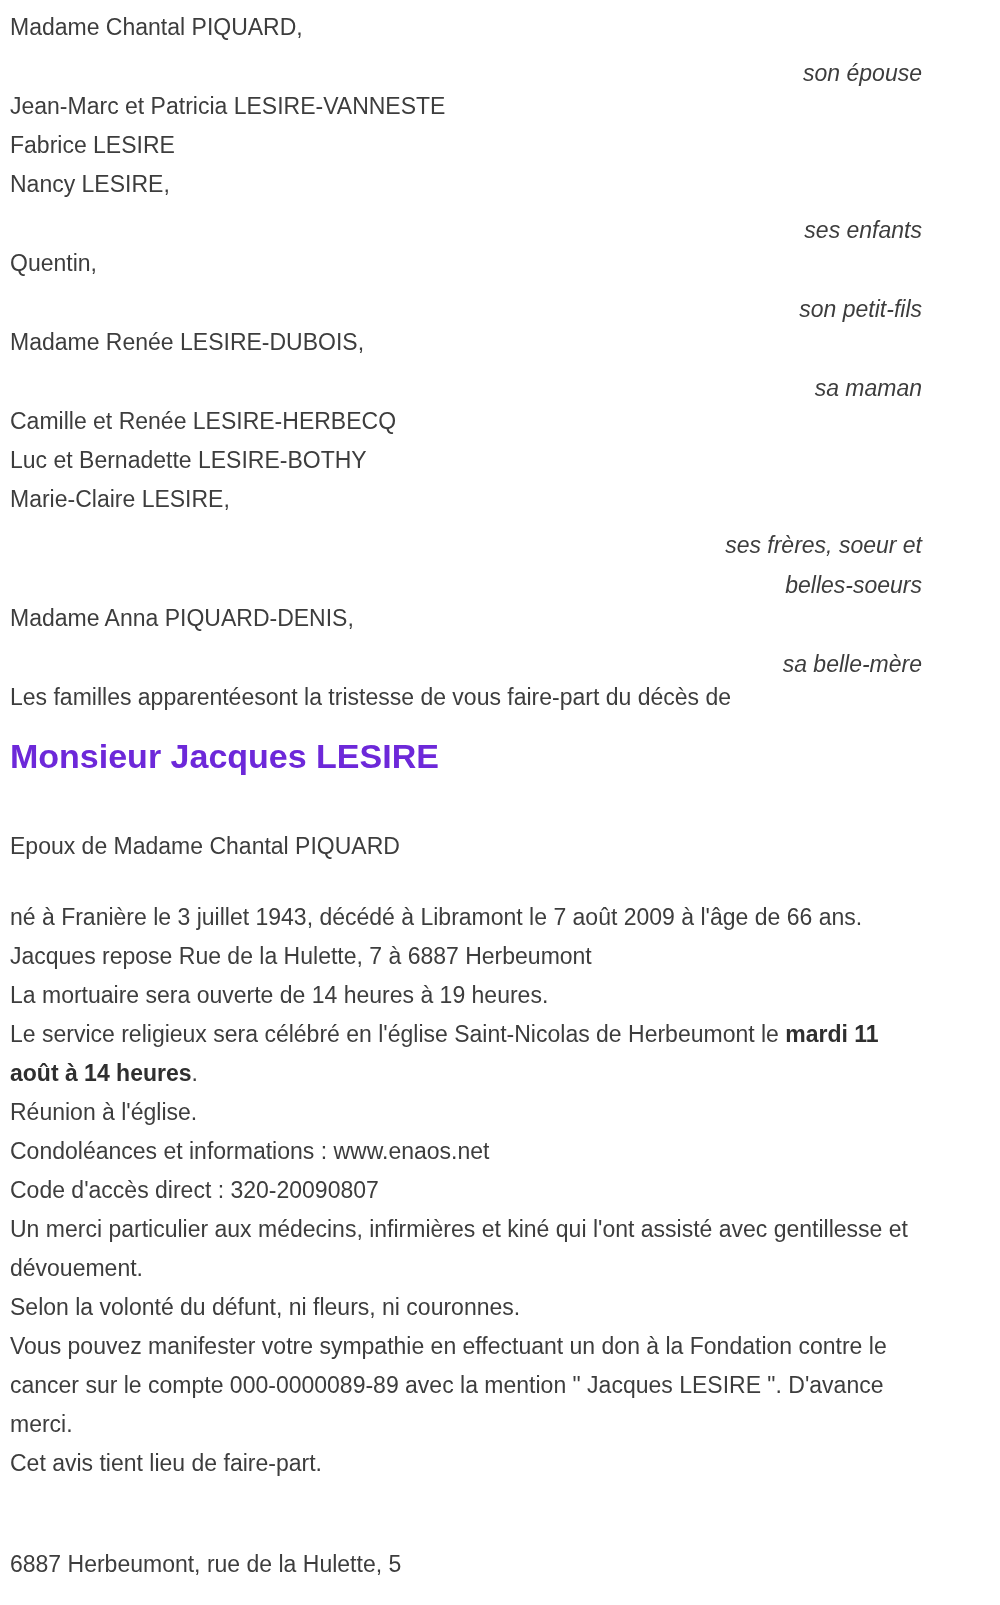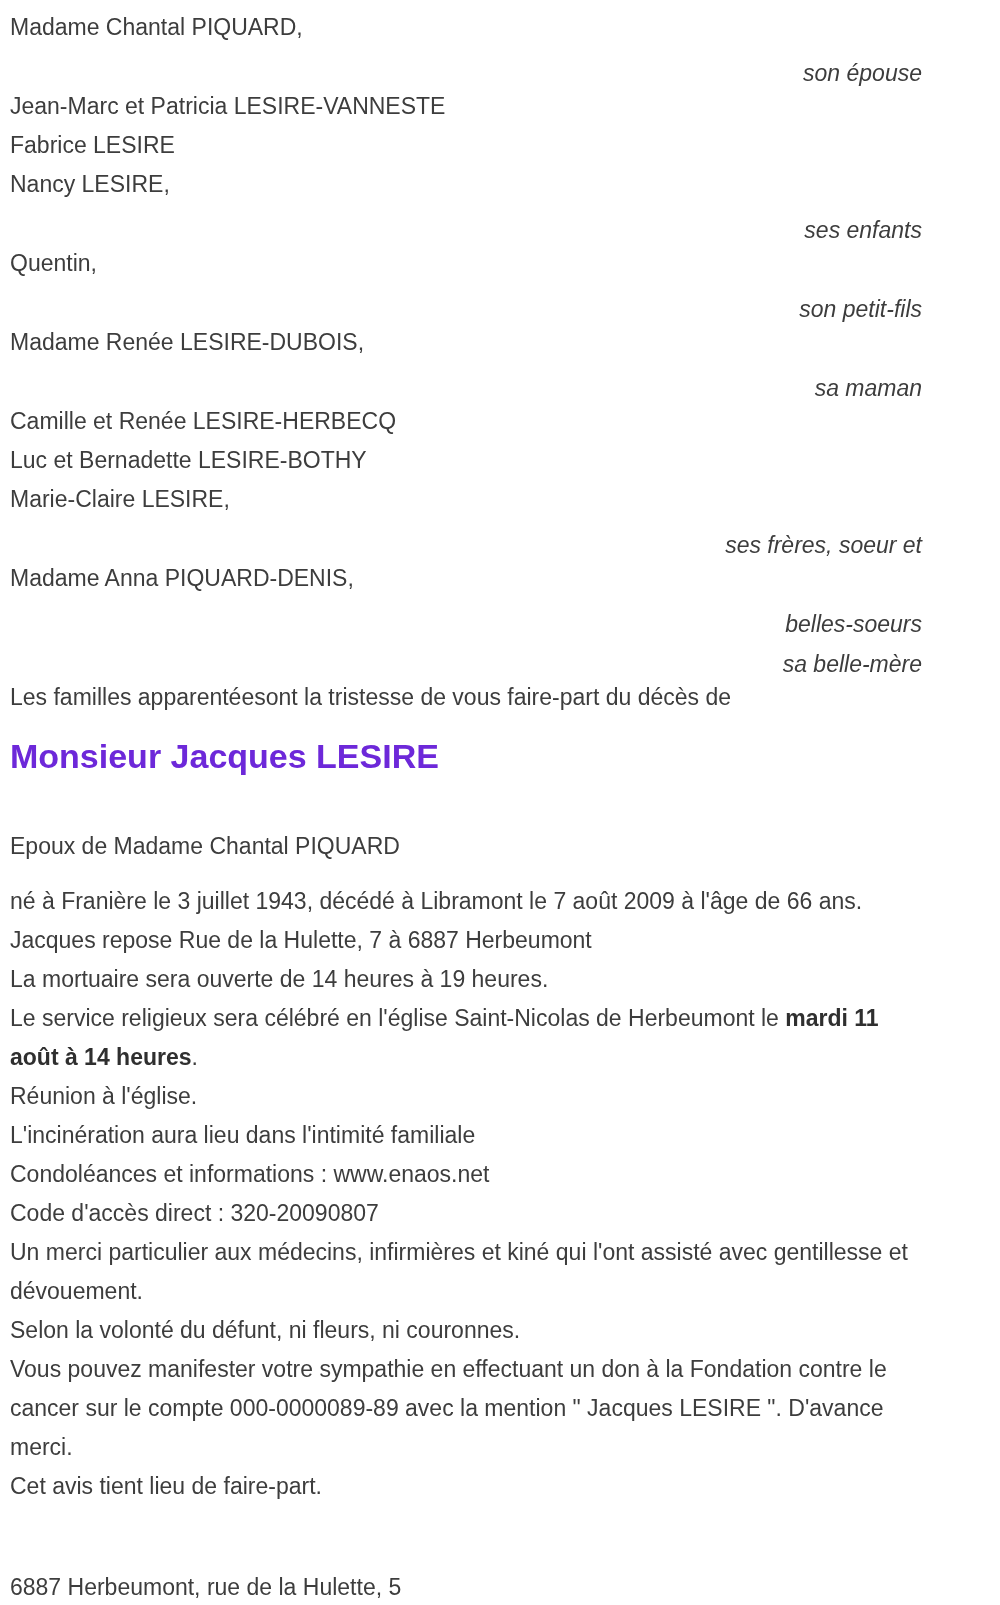--- a/index.html
+++ b/index.html
@@ -46,21 +46,21 @@
     color: #6d28d9;
     line-height: 46px;
     margin-top: 16px;
   }
   .subtitle {
     font-size: 23px;
     line-height: 39px;
     margin-top: 48px;
   }
   .body-block {
-    margin-top: 16px;
+    margin-top: 32px;
   }
   .body-block p {
     margin: 0;
     font-size: 23px;
     line-height: 39px;
   }
   .bold-inline {
     font-weight: 700;
     color: #2f2f2f;
   }
@@ -83,37 +83,36 @@
     <div class="line name">Nancy LESIRE,</div>
     <div class="line relation">ses enfants</div>
     <div class="line name">Quentin,</div>
     <div class="line relation">son petit-fils</div>
     <div class="line name">Madame Renée LESIRE-DUBOIS,</div>
     <div class="line relation">sa maman</div>
     <div class="line name">Camille et Renée LESIRE-HERBECQ</div>
     <div class="line name">Luc et Bernadette LESIRE-BOTHY</div>
     <div class="line name">Marie-Claire LESIRE,</div>
     <div class="line relation">ses frères, soeur et</div>
+    <div class="line relation">belles-soeurs</div>
     <div class="line name">Madame Anna PIQUARD-DENIS,</div>
-    <div class="line relation">belles-soeurs</div>
     <div class="line relation">sa belle-mère</div>
     <div class="line announcement">Les familles apparentéesont la tristesse de vous faire-part du décès de</div>
   </div>
 
   <div class="deceased-title">Monsieur Jacques LESIRE</div>
 
   <div class="subtitle">Epoux de Madame Chantal PIQUARD</div>
 
   <div class="body-block">
     <p>né à Franière le 3 juillet 1943, décédé à Libramont le 7 août 2009 à l'âge de 66 ans.</p>
     <p>Jacques repose Rue de la Hulette, 7 à 6887 Herbeumont</p>
     <p>La mortuaire sera ouverte de 14 heures à 19 heures.</p>
     <p><span>Le service religieux sera célébré en l'église Saint-Nicolas de Herbeumont le </span><span class="bold-inline">mardi 11 août à 14 heures</span><span>.</span></p>
     <p>Réunion à l'église.</p>
-    <p>L'incinération aura lieu dans l'intimité familiale</p>
     <p>Condoléances et informations : www.enaos.net</p>
     <p>Code d'accès direct : 320-20090807</p>
     <p>Un merci particulier aux médecins, infirmières et kiné qui l'ont assisté avec gentillesse et dévouement.</p>
     <p>Selon la volonté du défunt, ni fleurs, ni couronnes.</p>
     <p>Vous pouvez manifester votre sympathie en effectuant un don à la Fondation contre le cancer sur le compte 000-0000089-89 avec la mention " Jacques LESIRE ". D'avance merci.</p>
     <p>Cet avis tient lieu de faire-part.</p>
   </div>
 
   <div class="footer-address">6887 Herbeumont, rue de la Hulette, 5</div>
 

